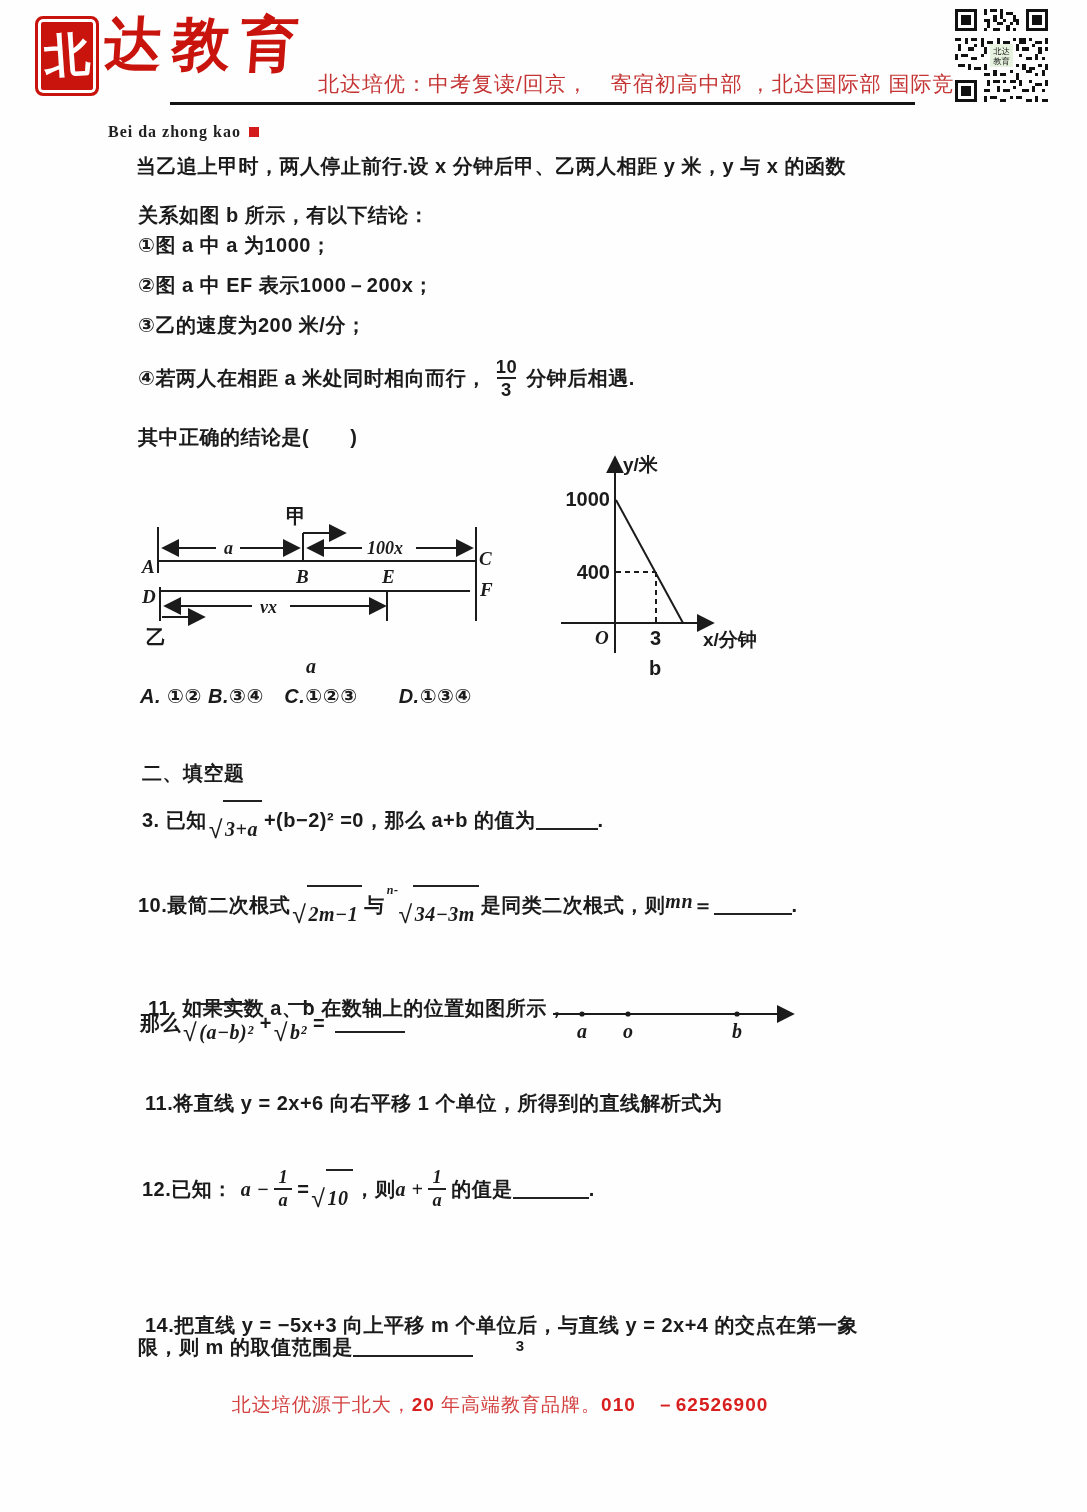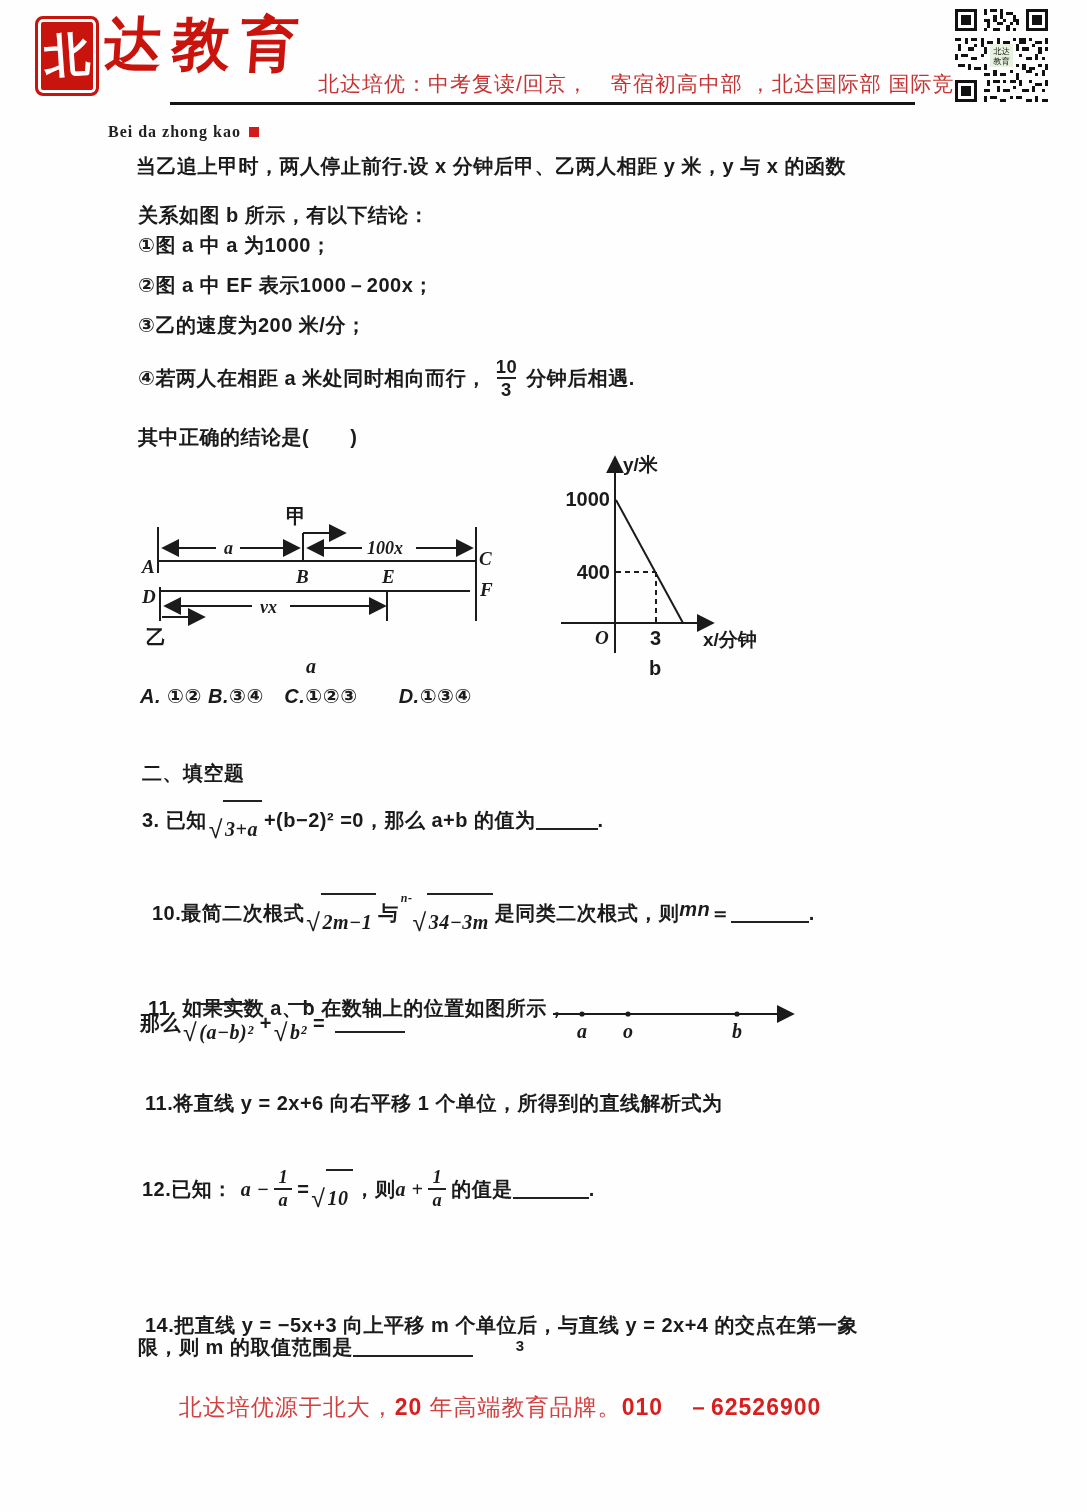--- a/index.html
+++ b/index.html
@@ -44,31 +44,31 @@
 
   
   .rad { display:inline-flex; align-items:stretch; margin:0 2px; }
   .rad .sym { font-size:1.25em; line-height:1; align-self:flex-end; font-weight:400; transform:translateY(1px); }
   .rad .bar { border-top:2px solid #222; padding:16px 4px 0 2px; font-style:italic; font-family:"Liberation Serif","DejaVu Serif",serif; }
   .rad .idx { font-size:12px; align-self:flex-start; transform:translateY(-2px); font-style:italic; font-family:"Liberation Serif",serif; }
   .frac { display:inline-flex; flex-direction:column; align-items:center; font-size:0.92em; line-height:1.15; margin:0 5px; vertical-align:middle; }
   .frac .den { border-top:2px solid #222; padding:0 4px; }
   .frac .num { padding:0 4px; }
   .ital { font-style:italic; font-family:"Liberation Serif","DejaVu Serif",serif; }
-  .mn { font-style:italic; font-family:Liberation Sans, sans-serif; position:relative; top:-4px; }
+  .mn { font-style:italic; font-family:Liberation Serif, serif; position:relative; top:-4px; }
 
   
   .fig { position:absolute; }
   svg text { fill:#1b1b1b; }
   .svg-cjk { font-family:"Liberation Sans","DejaVu Sans",sans-serif; font-weight:600; }
   .svg-math { font-family:"Liberation Serif","DejaVu Serif",serif; font-style:italic; font-weight:600; }
 
   
   .pagenum { position:absolute; left:0; top:1337px; width:1040px; text-align:center; font-size:15px; font-weight:bold; }
-  .footer { position:absolute; left:0; top:1392px; width:1000px; text-align:center; font-size:23px; color:#d34040; letter-spacing:1px; }
+  .footer { position:absolute; left:0; top:1392px; width:1000px; text-align:center; font-size:19px; color:#d34040; letter-spacing:1px; }
   .footer b { color:#d81f1f; }
 </style>
 </head>
 <body>
 
 <div class="page">
 
   <div>
     <div class="seal">
       <span>北</span>
@@ -196,21 +196,21 @@
     <span>3. 已知</span>
     <span class="rad">
         <span class="sym">√</span>
         <span class="bar">3+a</span>
       </span>
     <span>+(b−2)² =0，那么 a+b 的值为</span>
     <span class="blank" style="width:62px;"></span>
     <span>.</span>
   </div>
 
-  <div class="t row" style="left:152px; top:885px;margin-top:8px;">
+  <div class="t row" style="left:138px; top:885px;">
     <span>10.最简二次根式</span>
     <span class="rad">
         <span class="sym">√</span>
         <span class="bar">2m−1</span>
       </span>
     <span>与</span>
     <span class="rad">
         <span class="idx">n-</span>
         <span class="sym">√</span>
         <span class="bar">34−3m</span>

